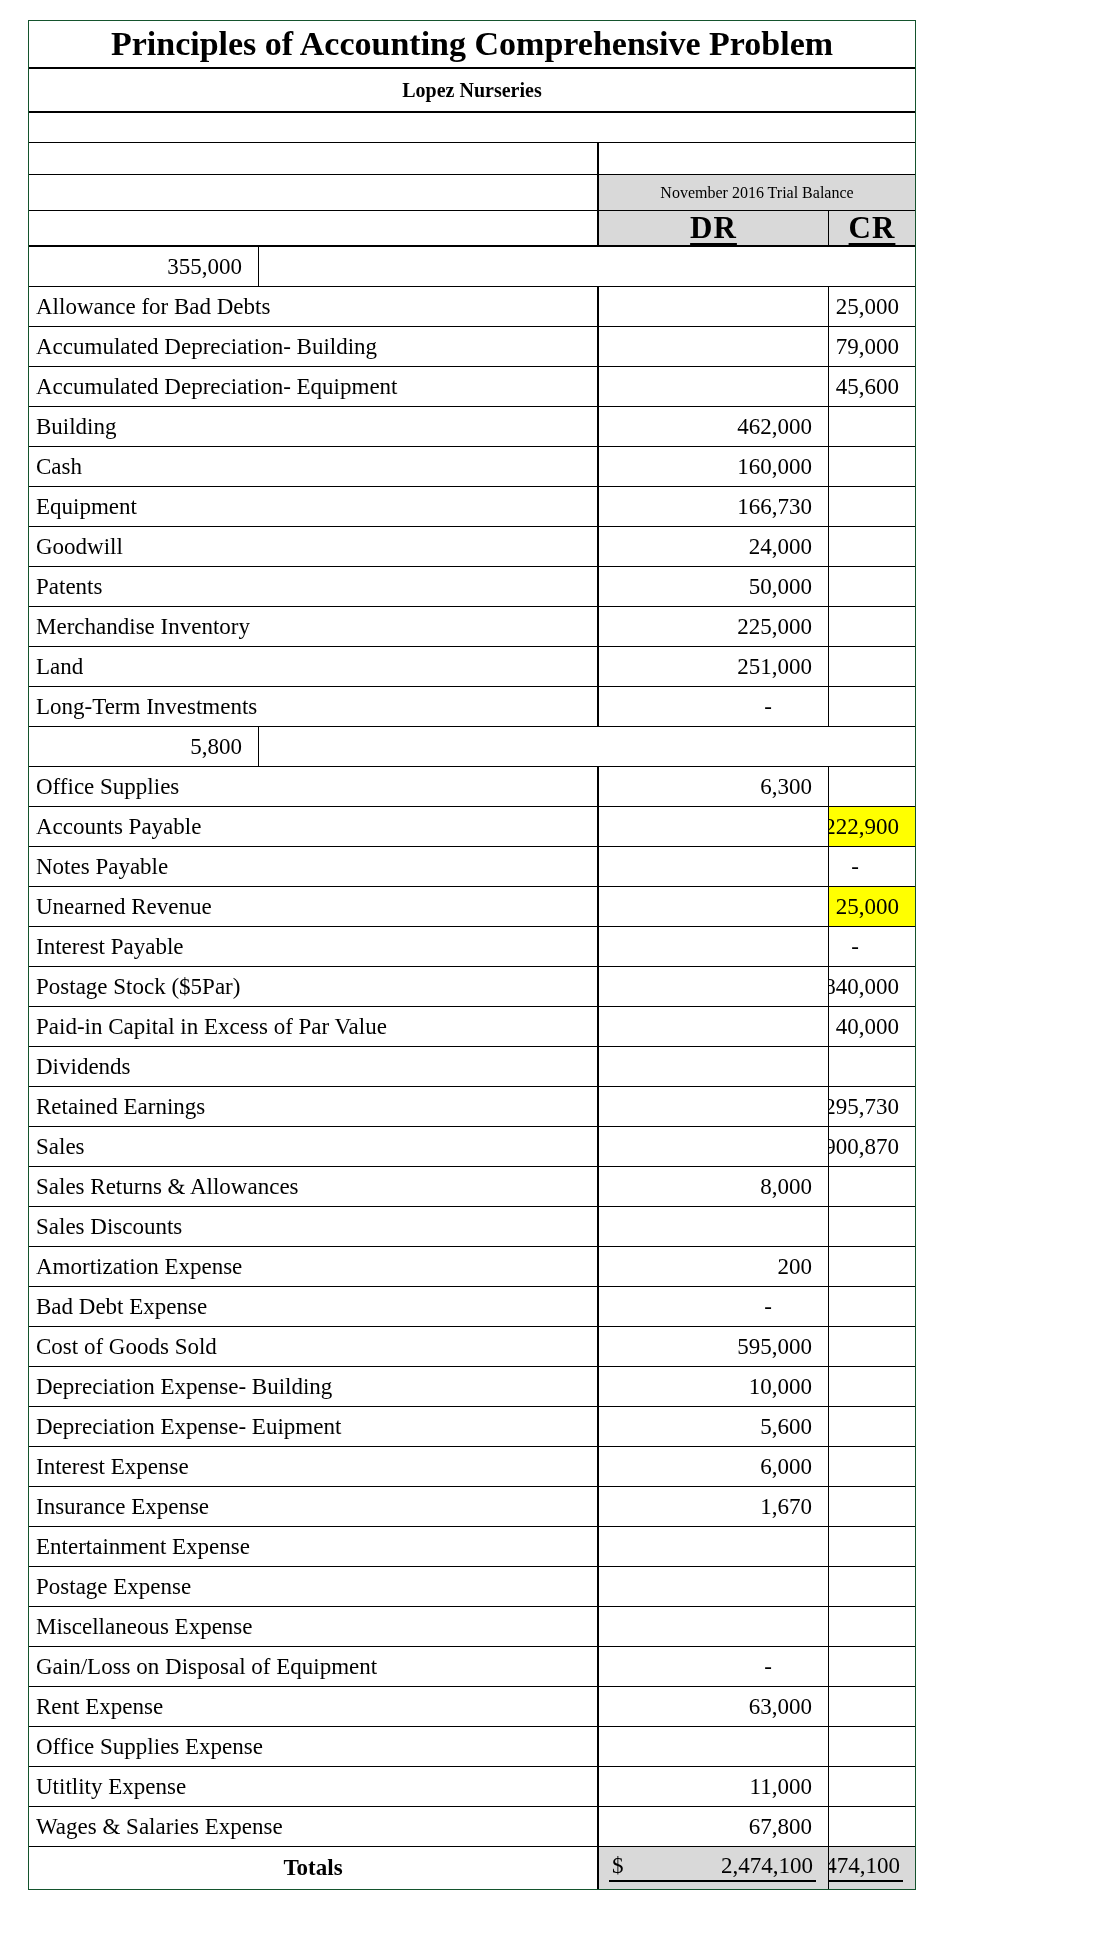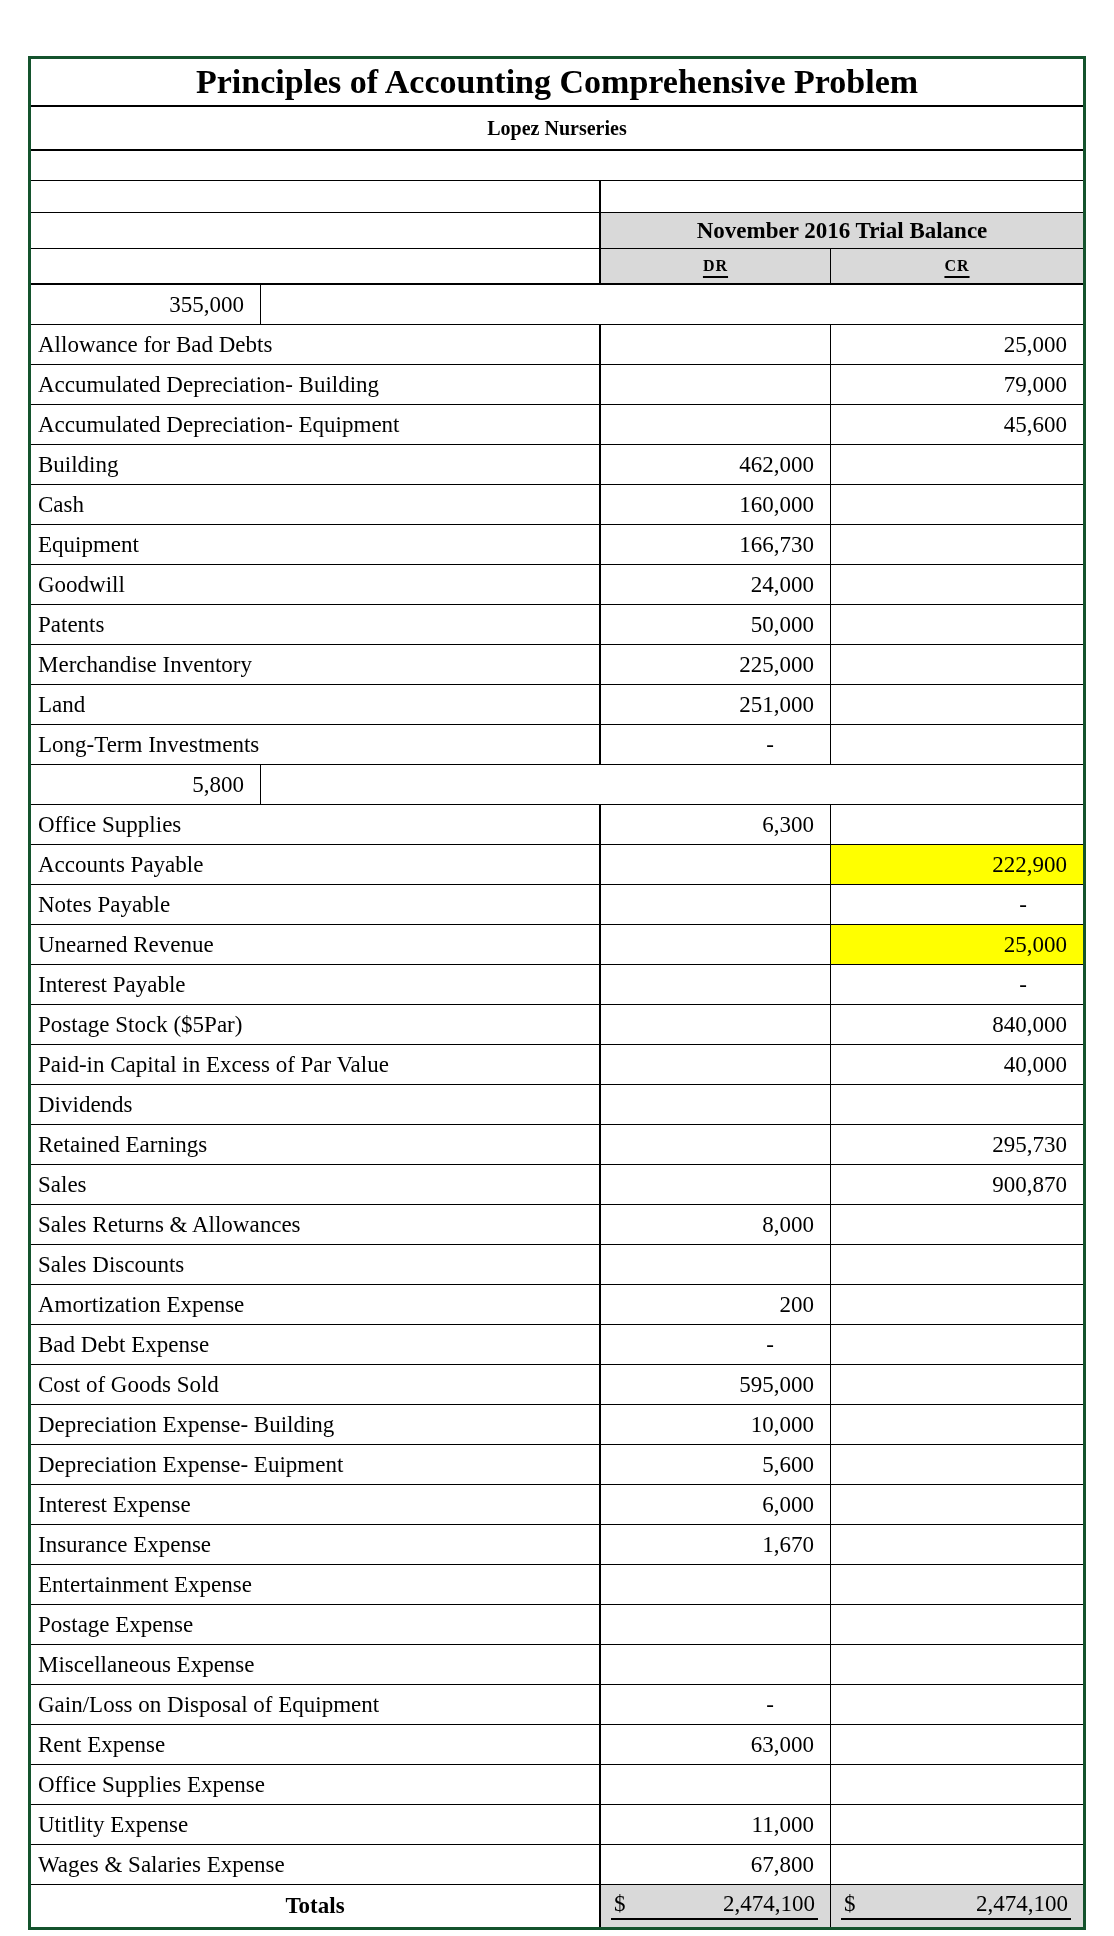--- a/index.html
+++ b/index.html
@@ -3,22 +3,22 @@
 <meta charset="utf-8">
 <style>
   * { box-sizing: border-box; }
   html, body { margin: 0; padding: 0; }
   body {
     width: 1114px; height: 1936px; position: relative;
     background: #ffffff; color: #000;
     font-family: "Liberation Serif", "DejaVu Serif", serif;
   }
   .sheet {
-    position: absolute; left: 28px; top: 20px; width: 1058px;
-    border: 3px solid #14532d; background: #fff; margin-top: 36px;
+    position: absolute; left: 28px; top: 20px; width: 888px;
+    border: 1px solid #14532d; background: #fff;
   }
   .row { display: flex; width: 100%; }
   .cell {
     border-right: 1px solid #000; border-bottom: 1px solid #000;
     display: flex; align-items: center; overflow: hidden; white-space: nowrap;
   }
   .cell:last-child { border-right: none; }
 
   
   .c-acct { width: 570px; padding-left: 7px; border-right-width: 2px; }
@@ -31,27 +31,27 @@
   .r-subtitle { height: 44px; }
   .r-subtitle .cell { width: 100%; justify-content: center; font-weight: bold; font-size: 20px; border-bottom-width: 2px; }
   .r-blank1 { height: 30px; }
   .r-blank1 .cell { width: 100%; }
   .r-blank2 { height: 32px; }
   .r-blank2 .fill { flex: 1; }
 
   
   .r-hdr1 { height: 36px; }
   .r-hdr1 .banner {
-    flex: 1; justify-content: center; font-weight: bold; font-size: 23px;
+    flex: 1; justify-content: center; font-weight: normal; font-size: 16px;
     background: var(--header-bg, #d9d9d9);
   }
   .r-hdr2 { height: 36px; }
   .r-hdr2 .cell { border-bottom-width: 2px; }
   .r-hdr2 .head {
-    justify-content: center; padding-right: 0; font-weight: bold; font-size: 16px;
+    justify-content: center; padding-right: 0; font-weight: bold; font-size: 31px;
     background: var(--header-bg, #d9d9d9);
     text-decoration: underline; text-underline-offset: 5px; text-decoration-thickness: 2px;
     letter-spacing: 1px;
   }
 
   
   .data-row { height: 40px; font-size: 23px; }
   .num.dash { padding-right: 56px; }
   .hl { background: var(--hl, #ffff00); }
 

